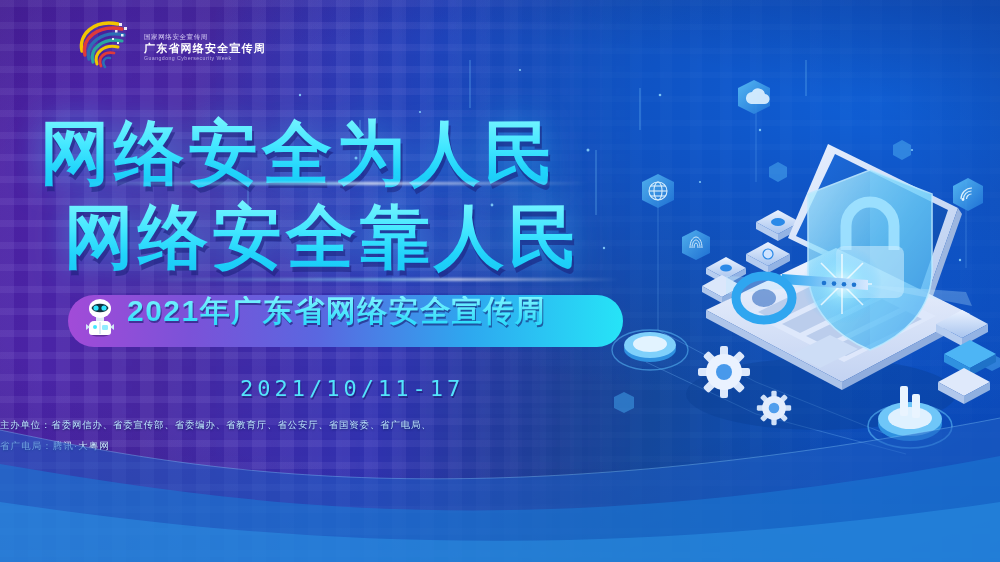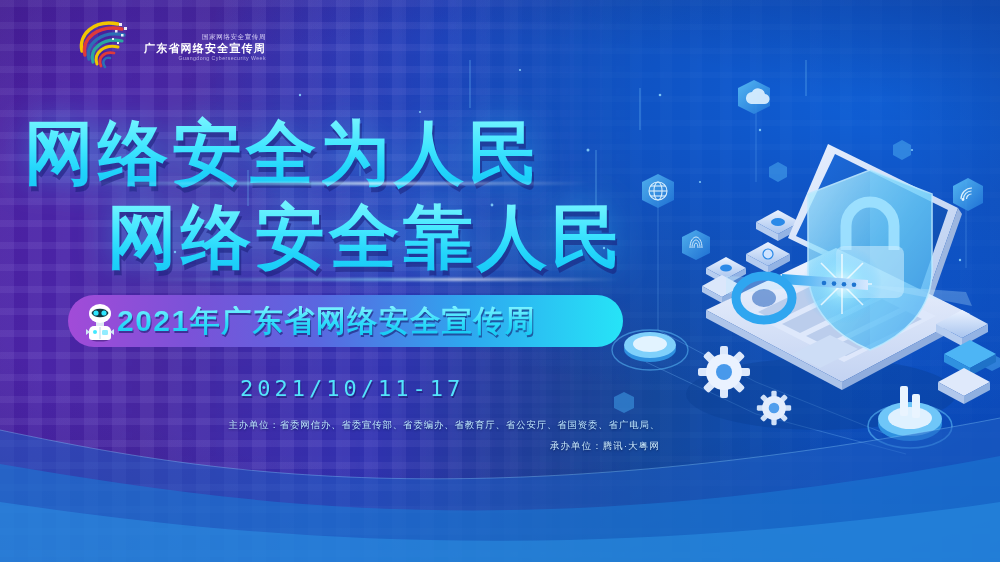--- a/index.html
+++ b/index.html
@@ -42,77 +42,77 @@
       repeating-linear-gradient(to right, rgba(160,200,255,.16) 0 12px, rgba(0,0,0,0) 12px 30px),
       repeating-linear-gradient(to bottom, rgba(160,200,255,.16) 0 6px, rgba(0,0,0,0) 6px 24px);
     -webkit-mask-image:linear-gradient(to right, rgba(0,0,0,0) 0%, rgba(0,0,0,.2) 40%, rgba(0,0,0,.55) 72%, rgba(0,0,0,.35) 100%);
     mask-image:linear-gradient(to right, rgba(0,0,0,0) 0%, rgba(0,0,0,.2) 40%, rgba(0,0,0,.55) 72%, rgba(0,0,0,.35) 100%);
   }
   .falldots{position:absolute;inset:0;pointer-events:none;}
 
   
   .logo{position:absolute;left:72px;top:14px;width:200px;height:62px;display:flex;align-items:center;gap:8px;}
   .logo-mark{width:64px;height:56px;flex:0 0 64px;}
-  .logo-text{display:flex;flex-direction:column;justify-content:center;gap:1px;padding-top:4px;align-items:flex-end;}
+  .logo-text{display:flex;flex-direction:column;justify-content:center;gap:1px;padding-top:4px;}
   .logo-l1{font-size:6.5px;color:#e8e2ff;letter-spacing:.6px;opacity:.9;}
   .logo-l2{font-size:11px;color:#fff;font-weight:700;letter-spacing:1.2px;line-height:1.05;}
   .logo-l3{font-size:5.2px;color:#cfc6ee;letter-spacing:.45px;opacity:.82;}
 
   
   .title-wrap{position:absolute;left:0;top:112px;width:660px;}
   .title-line{
     font-size:70px;line-height:84px;font-weight:700;letter-spacing:4px;
     font-family:"Liberation Serif","DejaVu Serif",serif;
     background:linear-gradient(180deg,#7ef6ff 0%,#41e6ff 42%,#21d4fb 70%,#16c6f5 100%);
     -webkit-background-clip:text;background-clip:text;color:transparent;
     filter:drop-shadow(2px 5px 0 rgba(26,30,120,.55)) drop-shadow(0 0 18px rgba(60,200,255,.45));
     white-space:nowrap;
   }
-  .t1{padding-left:24px;}
-  .t2{padding-left:107px;}
+  .t1{padding-left:40px;}
+  .t2{padding-left:64px;}
   .glow-streak{
     position:absolute;left:70px;top:182px;width:520px;height:3px;border-radius:3px;
     background:linear-gradient(90deg,rgba(120,240,255,0) 0%, rgba(160,245,255,.85) 45%, rgba(255,255,255,.95) 58%, rgba(120,240,255,0) 100%);
     filter:blur(1.2px);opacity:.75;
   }
   .glow-streak2{
     position:absolute;left:140px;top:278px;width:480px;height:3px;border-radius:3px;
     background:linear-gradient(90deg,rgba(120,240,255,0) 0%, rgba(160,245,255,.7) 50%, rgba(255,255,255,.9) 66%, rgba(120,240,255,0) 100%);
     filter:blur(1.3px);opacity:.7;
   }
 
   
   .pill{
     position:absolute;left:68px;top:295px;width:555px;height:52px;border-radius:26px;
     border:1.6px solid transparent;
     background:
       linear-gradient(rgba(255,255,255,0),rgba(255,255,255,0)) padding-box,
       linear-gradient(92deg,#a24bd8 0%, #7b52d8 22%, #5a67e0 45%, #2ea7ef 72%, #26e4f7 100%) border-box;
-    display:flex;align-items:center;padding-left:14px;
+    display:flex;gap:10px;padding-left:14px;
   }
   .mascot{width:34px;height:40px;flex:0 0 34px;margin-top:1px;}
   .pill-text{
     font-size:30px;font-weight:700;letter-spacing:1.5px;line-height:1;
     font-family:"Liberation Sans","DejaVu Sans",sans-serif;
     background:linear-gradient(180deg,#7ff4ff 0%,#2fdcfb 55%,#15c9f3 100%);
     -webkit-background-clip:text;background-clip:text;color:transparent;
     filter:drop-shadow(1px 2px 0 rgba(22,26,110,.6));
     white-space:nowrap;
   }
 
   
   .date{
     position:absolute;left:240px;top:368px;font-size:22px;letter-spacing:4px;font-weight:400;
     color:#53e4fb;text-shadow:1px 2px 0 rgba(20,24,100,.55);
     font-family:"DejaVu Sans Mono","Liberation Mono",monospace;
     margin-top:8px;
   }
 
   
-  .credits{position:absolute;left:0;top:416px;width:660px;text-align:right;}
+  .credits{position:absolute;left:0;top:416px;width:660px;text-align:left;}
   .credit-line{font-size:9.4px;color:#bfe8ff;letter-spacing:.9px;line-height:18px;text-shadow:0 1px 2px rgba(0,20,70,.7);white-space:nowrap;}
   .credit-host{font-size:9.4px;color:#cfeeff;letter-spacing:1.2px;line-height:20px;margin-top:2px;text-shadow:0 1px 2px rgba(0,20,70,.7);}
 
   
   .waves{position:absolute;left:0;bottom:0;width:1000px;height:210px;}
 
   
   .illus{position:absolute;right:-6px;top:62px;width:400px;height:400px;}
 </style>
 </head>
@@ -448,21 +448,21 @@
       <path d="M3 27 l4 3 -4 3 z" fill="#cfe6f5"></path>
       <path d="M31 27 l-4 3 4 3 z" fill="#cfe6f5"></path>
     </svg>
     <div class="pill-text">2021年广东省网络安全宣传周</div>
   </div>
 
   <div class="date">2021/10/11-17</div>
 
   <div class="credits">
     <div class="credit-line">主办单位：省委网信办、省委宣传部、省委编办、省教育厅、省公安厅、省国资委、省广电局、</div>
-    <div class="credit-host">承办单位：腾讯·大粤网</div>
+    <div class="credit-host">省广电局：腾讯·大粤网</div>
   </div>
 
   <svg class="waves" viewBox="0 0 1000 210" preserveAspectRatio="none">
     <path d="M0 78 C 200 120, 470 168, 1000 66 L1000 210 L0 210 Z" fill="#1f5fc4" opacity=".55"></path>
     <path d="M0 112 C 240 152, 520 196, 1000 104 L1000 210 L0 210 Z" fill="#1b7ad6" opacity=".55"></path>
     <path d="M0 150 C 260 188, 560 214, 1000 150 L1000 210 L0 210 Z" fill="#2e9ae8" opacity=".45"></path>
     <path d="M0 78 C 200 120, 470 168, 1000 66" fill="none" stroke="#8fd4ff" stroke-width="1" opacity=".35"></path>
   </svg>
 
 </div>

